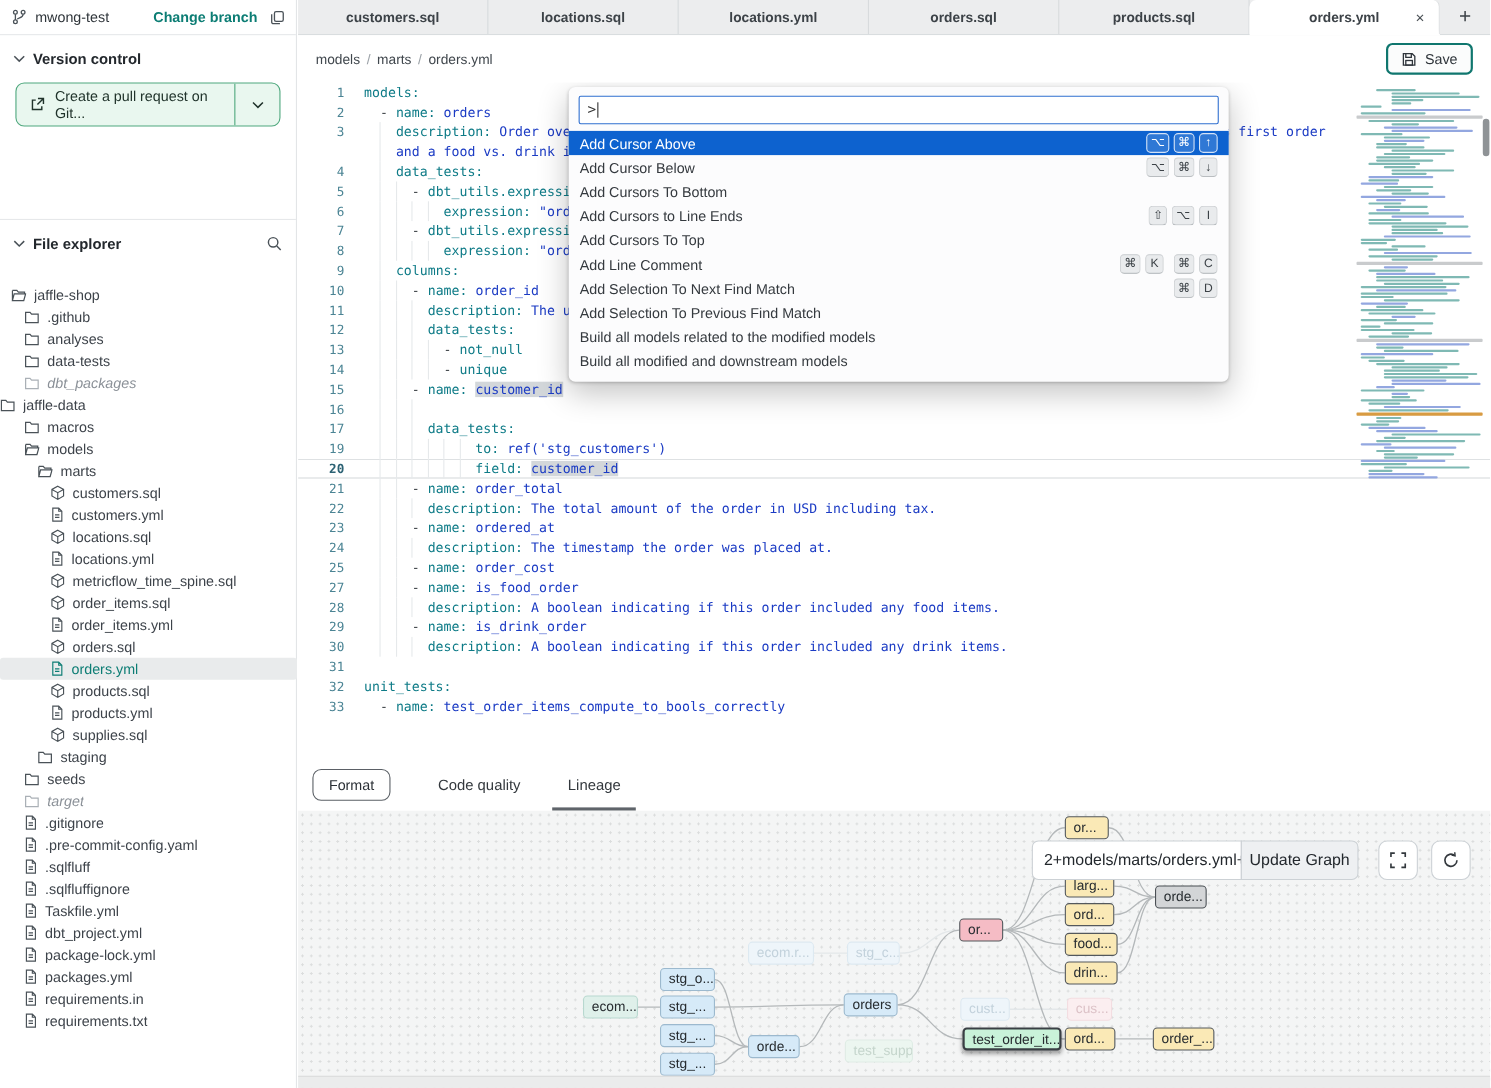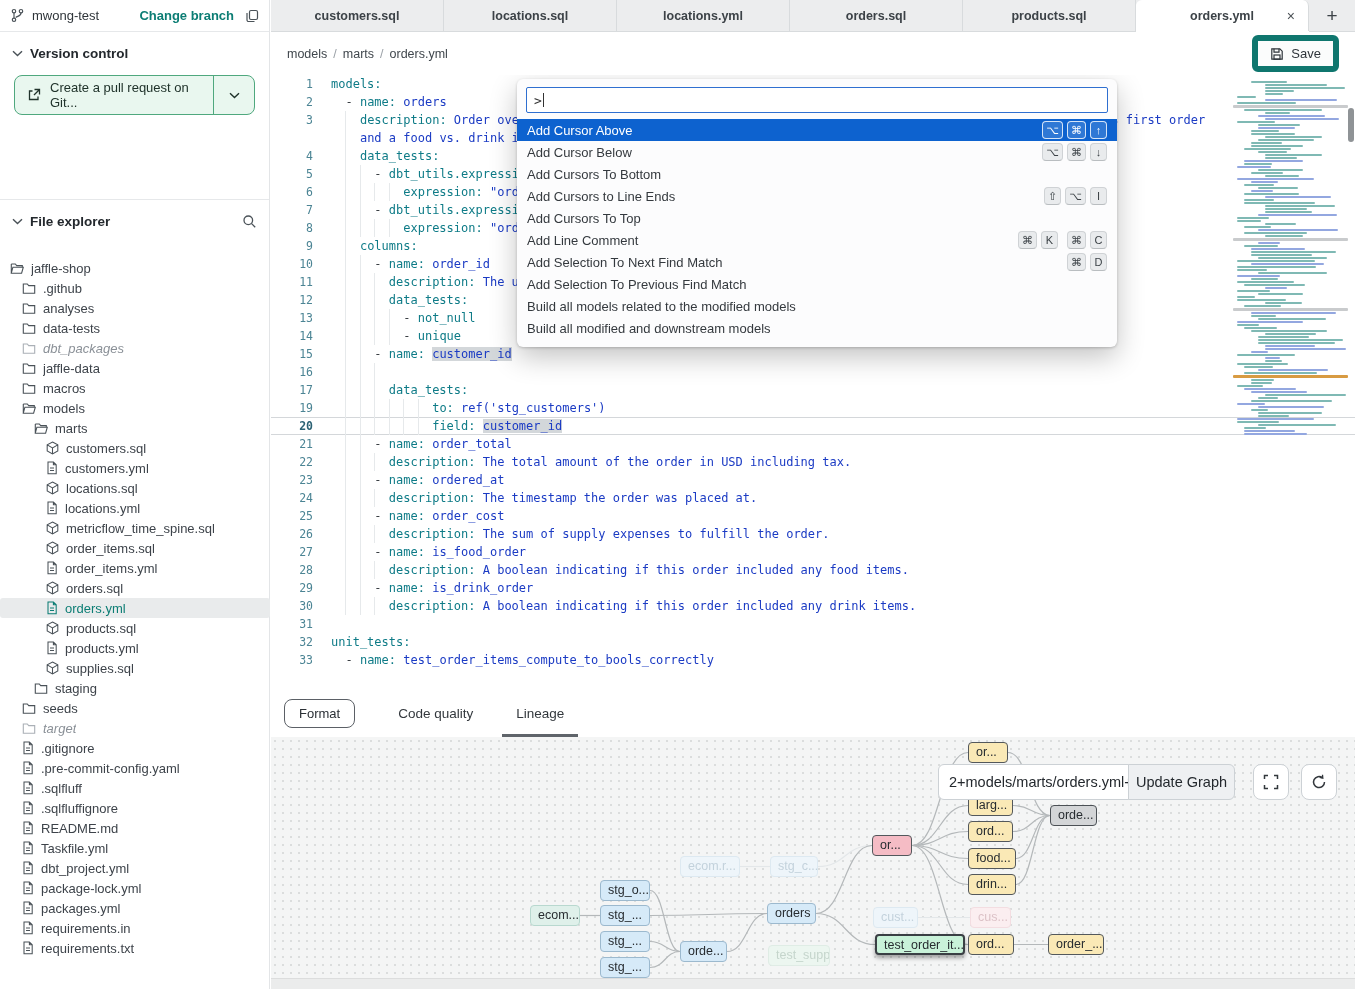--- a/index.html
+++ b/index.html
@@ -40,21 +40,21 @@
        justify-content:center;font-size:12.5px;font-weight:600;color:#3c4247;position:relative;cursor:pointer;}
   .tab.active{background:#fff;border-radius:6px 6px 0 0;box-shadow:0 1px 0 #fff;}
   .tab-close{position:absolute;right:13px;top:50%;transform:translateY(-50%);font-size:14px;color:#4b5156;
              font-weight:400;cursor:pointer;}
   .tab-rest{flex:1;display:flex;align-items:center;justify-content:center;}
   .new-tab{font-size:19px;color:#3c4247;font-weight:400;cursor:pointer;line-height:1;}
 
   .crumb-bar{height:43px;display:flex;align-items:center;padding:0 16px;background:#fff;}
   .crumb{font-size:12.5px;color:#40474d;}
   .crumb-sep{margin:0 6px;color:#9ba1a7;font-size:12.5px;}
-  .save-btn{margin-left:auto;display:flex;align-items:center;gap:7px;padding:5px 12px;border:6px solid #0f766e;
+  .save-btn{margin-left:auto;display:flex;align-items:center;gap:7px;padding:5px 12px;border:2px solid #0f766e;
             border-radius:6px;font-size:13px;color:#2f353b;background:#fbfcfc;cursor:pointer;}
 
   
   .editor{position:absolute;left:0;top:75px;width:1084px;height:615px;background:#fff;overflow:hidden;}
   .cl{position:relative;height:18px;font:12px/18px "DejaVu Sans Mono",monospace;white-space:pre;color:#333;}
   .cl .ln{position:absolute;left:0;top:0;width:42px;text-align:right;color:#4b8494;font-size:11.5px;}
   .cl.cur{box-shadow:inset 0 1px 0 #d4d7da, inset 0 -1px 0 #d4d7da;}
   .cl.cur .ln{color:#2c6274;font-weight:bold;}
   .cl .txt{position:absolute;left:60px;top:0;}
   .cl .g{position:absolute;top:0;height:18px;border-left:1px solid #e6e9eb;}
@@ -214,21 +214,21 @@
           <span class="tlabel">data-tests</span>
         </div>
         <div class="trow italic" style="padding-left: 22px;">
           <span class="ticon">
             <svg width="14" height="13" viewBox="0 0 14 13" fill="none" stroke="#aab0b6" stroke-width="1.1">
               <path d="M1.3 2 h4 l1.4 1.6 h6 v7.6 h-11.4 z"></path>
             </svg>
           </span>
           <span class="tlabel">dbt_packages</span>
         </div>
-        <div class="trow" style="padding-left: 22px;">
+        <div class="trow" style="">
           <span class="ticon">
             <svg width="14" height="13" viewBox="0 0 14 13" fill="none" stroke="#4a5258" stroke-width="1.1">
               <path d="M1.3 2 h4 l1.4 1.6 h6 v7.6 h-11.4 z"></path>
             </svg>
           </span>
           <span class="tlabel">jaffle-data</span>
         </div>
         <div class="trow" style="padding-left: 22px;">
           <span class="ticon">
             <svg width="14" height="13" viewBox="0 0 14 13" fill="none" stroke="#4a5258" stroke-width="1.1">
@@ -397,28 +397,20 @@
           </span>
           <span class="tlabel">.sqlfluff</span>
         </div>
         <div class="trow" style="padding-left: 22px;">
           <span class="ticon">
             <svg width="12" height="14" viewBox="0 0 12 14" fill="none" stroke="#4a5258" stroke-width="1.05">
               <path d="M2 1 h5.4 l2.8 2.8 v9 h-8.2 z M7.4 1 v2.8 h2.8 M4 7 h4 M4 9.4 h4"></path>
             </svg>
           </span>
           <span class="tlabel">.sqlfluffignore</span>
-        </div>
-        <div class="trow" style="padding-left: 22px;">
-          <span class="ticon">
-            <svg width="12" height="14" viewBox="0 0 12 14" fill="none" stroke="#4a5258" stroke-width="1.05">
-              <path d="M2 1 h5.4 l2.8 2.8 v9 h-8.2 z M7.4 1 v2.8 h2.8 M4 7 h4 M4 9.4 h4"></path>
-            </svg>
-          </span>
-          <span class="tlabel">README.md</span>
         </div>
         <div class="trow" style="padding-left: 22px;">
           <span class="ticon">
             <svg width="12" height="14" viewBox="0 0 12 14" fill="none" stroke="#4a5258" stroke-width="1.05">
               <path d="M2 1 h5.4 l2.8 2.8 v9 h-8.2 z M7.4 1 v2.8 h2.8 M4 7 h4 M4 9.4 h4"></path>
             </svg>
           </span>
           <span class="tlabel">Taskfile.yml</span>
         </div>
         <div class="trow" style="padding-left: 22px;">
@@ -529,21 +521,20 @@
           <div class="cl"><span class="ln">15</span><span class="g" style="left: 74.44px;"></span><span class="g" style="left: 88.88px;"></span><span class="txt"><span>      </span><span class="tk-dash">- </span><span class="tk-key">name:</span><span class="tk-plain"> </span><span class="tk-hl">customer_id</span></span></div>
           <div class="cl"><span class="ln">16</span><span class="g" style="left: 74.44px;"></span><span class="g" style="left: 88.88px;"></span><span class="g" style="left: 103.32px;"></span></div>
           <div class="cl"><span class="ln">17</span><span class="g" style="left: 74.44px;"></span><span class="g" style="left: 88.88px;"></span><span class="g" style="left: 103.32px;"></span><span class="txt"><span>        </span><span class="tk-key">data_tests:</span></span></div>
           <div class="cl"><span class="ln">19</span><span class="g" style="left: 74.44px;"></span><span class="g" style="left: 88.88px;"></span><span class="g" style="left: 103.32px;"></span><span class="g" style="left: 117.76px;"></span><span class="g" style="left: 132.2px;"></span><span class="g" style="left: 146.64px;"></span><span class="txt"><span>              </span><span class="tk-key">to:</span><span class="tk-val"> ref('stg_customers')</span></span></div>
           <div class="cl cur"><span class="ln">20</span><span class="g" style="left: 74.44px;"></span><span class="g" style="left: 88.88px;"></span><span class="g" style="left: 103.32px;"></span><span class="g" style="left: 117.76px;"></span><span class="g" style="left: 132.2px;"></span><span class="g" style="left: 146.64px;"></span><span class="txt"><span>              </span><span class="tk-key">field:</span><span class="tk-plain"> </span><span class="tk-hl">customer_id</span></span></div>
           <div class="cl"><span class="ln">21</span><span class="g" style="left: 74.44px;"></span><span class="g" style="left: 88.88px;"></span><span class="txt"><span>      </span><span class="tk-dash">- </span><span class="tk-key">name:</span><span class="tk-val"> order_total</span></span></div>
           <div class="cl"><span class="ln">22</span><span class="g" style="left: 74.44px;"></span><span class="g" style="left: 88.88px;"></span><span class="g" style="left: 103.32px;"></span><span class="txt"><span>        </span><span class="tk-key">description:</span><span class="tk-val"> The total amount of the order in USD including tax.</span></span></div>
           <div class="cl"><span class="ln">23</span><span class="g" style="left: 74.44px;"></span><span class="g" style="left: 88.88px;"></span><span class="txt"><span>      </span><span class="tk-dash">- </span><span class="tk-key">name:</span><span class="tk-val"> ordered_at</span></span></div>
           <div class="cl"><span class="ln">24</span><span class="g" style="left: 74.44px;"></span><span class="g" style="left: 88.88px;"></span><span class="g" style="left: 103.32px;"></span><span class="txt"><span>        </span><span class="tk-key">description:</span><span class="tk-val"> The timestamp the order was placed at.</span></span></div>
           <div class="cl"><span class="ln">25</span><span class="g" style="left: 74.44px;"></span><span class="g" style="left: 88.88px;"></span><span class="txt"><span>      </span><span class="tk-dash">- </span><span class="tk-key">name:</span><span class="tk-val"> order_cost</span></span></div>
-          <div class="cl"><span class="ln">26</span><span class="g" style="left: 74.44px;"></span><span class="g" style="left: 88.88px;"></span><span class="g" style="left: 103.32px;"></span><span class="txt"><span>        </span><span class="tk-key">description:</span><span class="tk-val"> The sum of supply expenses to fulfill the order.</span></span></div>
           <div class="cl"><span class="ln">27</span><span class="g" style="left: 74.44px;"></span><span class="g" style="left: 88.88px;"></span><span class="txt"><span>      </span><span class="tk-dash">- </span><span class="tk-key">name:</span><span class="tk-val"> is_food_order</span></span></div>
           <div class="cl"><span class="ln">28</span><span class="g" style="left: 74.44px;"></span><span class="g" style="left: 88.88px;"></span><span class="g" style="left: 103.32px;"></span><span class="txt"><span>        </span><span class="tk-key">description:</span><span class="tk-val"> A boolean indicating if this order included any food items.</span></span></div>
           <div class="cl"><span class="ln">29</span><span class="g" style="left: 74.44px;"></span><span class="g" style="left: 88.88px;"></span><span class="txt"><span>      </span><span class="tk-dash">- </span><span class="tk-key">name:</span><span class="tk-val"> is_drink_order</span></span></div>
           <div class="cl"><span class="ln">30</span><span class="g" style="left: 74.44px;"></span><span class="g" style="left: 88.88px;"></span><span class="g" style="left: 103.32px;"></span><span class="txt"><span>        </span><span class="tk-key">description:</span><span class="tk-val"> A boolean indicating if this order included any drink items.</span></span></div>
           <div class="cl"><span class="ln">31</span><span class="txt"><span></span></span></div>
           <div class="cl"><span class="ln">32</span><span class="txt"><span></span><span class="tk-key">unit_tests:</span></span></div>
           <div class="cl"><span class="ln">33</span><span class="txt"><span>  </span><span class="tk-dash">- </span><span class="tk-key">name:</span><span class="tk-val"> test_order_items_compute_to_bools_correctly</span></span></div>
         </div>
       <div class="minimap" id="minimap">
           <div class="mrow" style="margin-left: 18px; width: 35.5471px; background: rgb(127, 185, 180);"></div>

